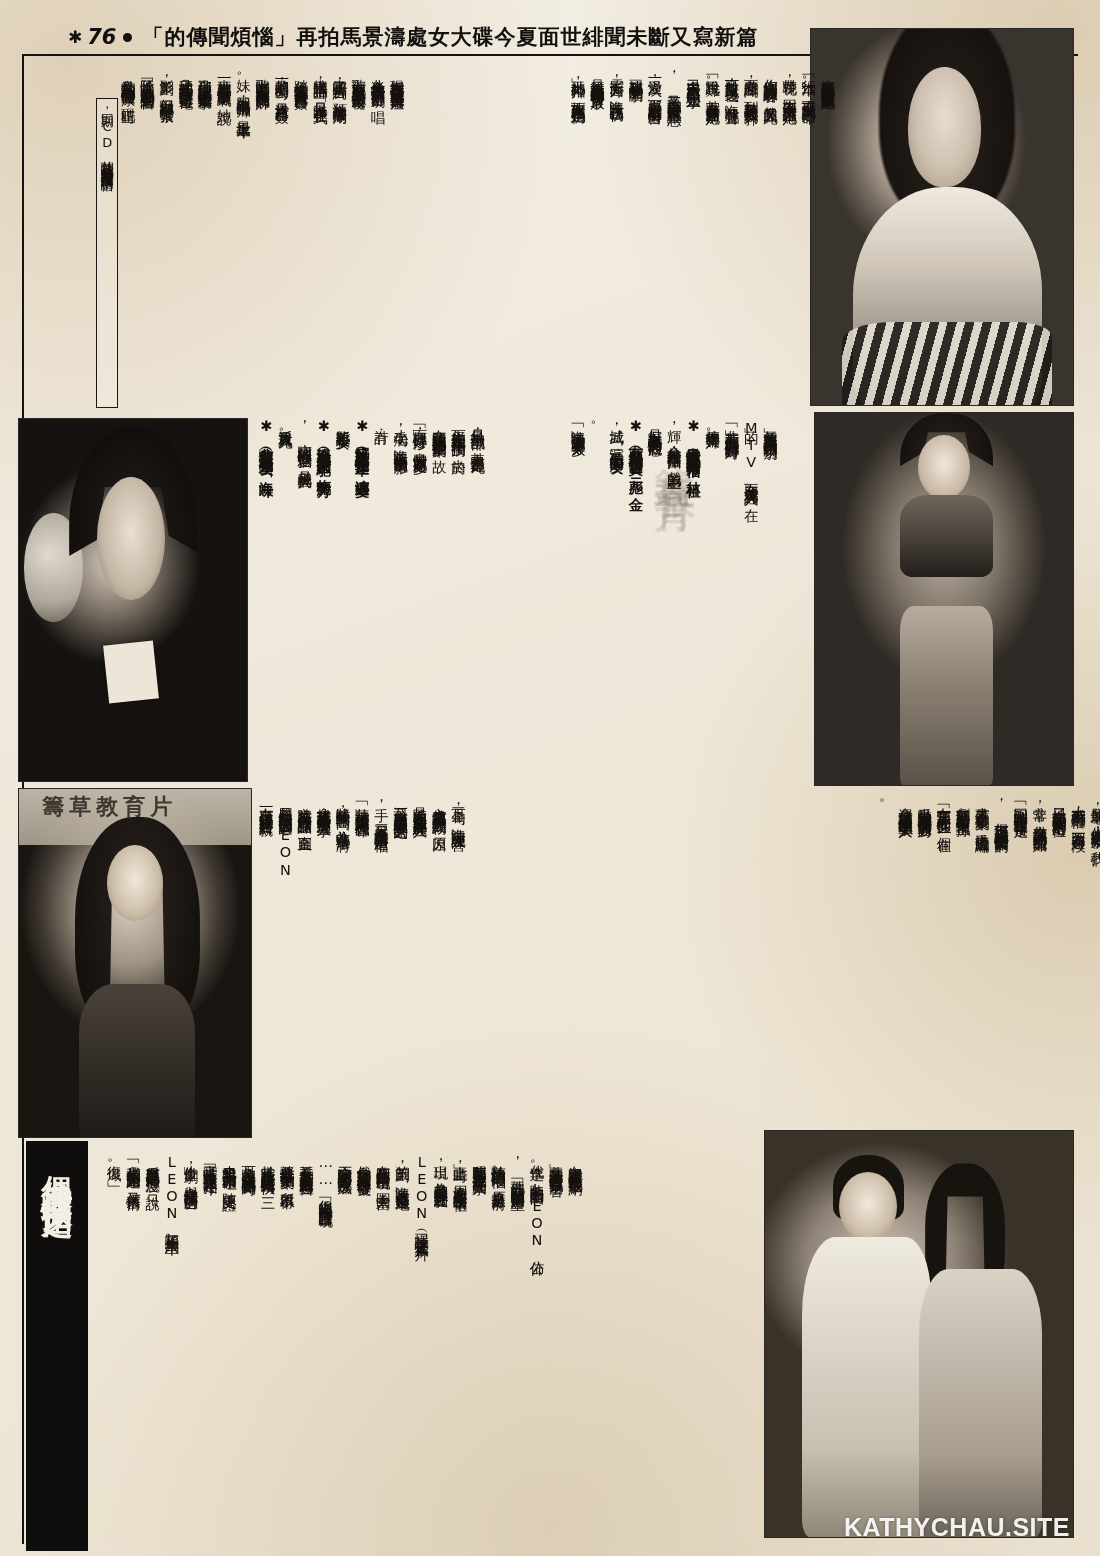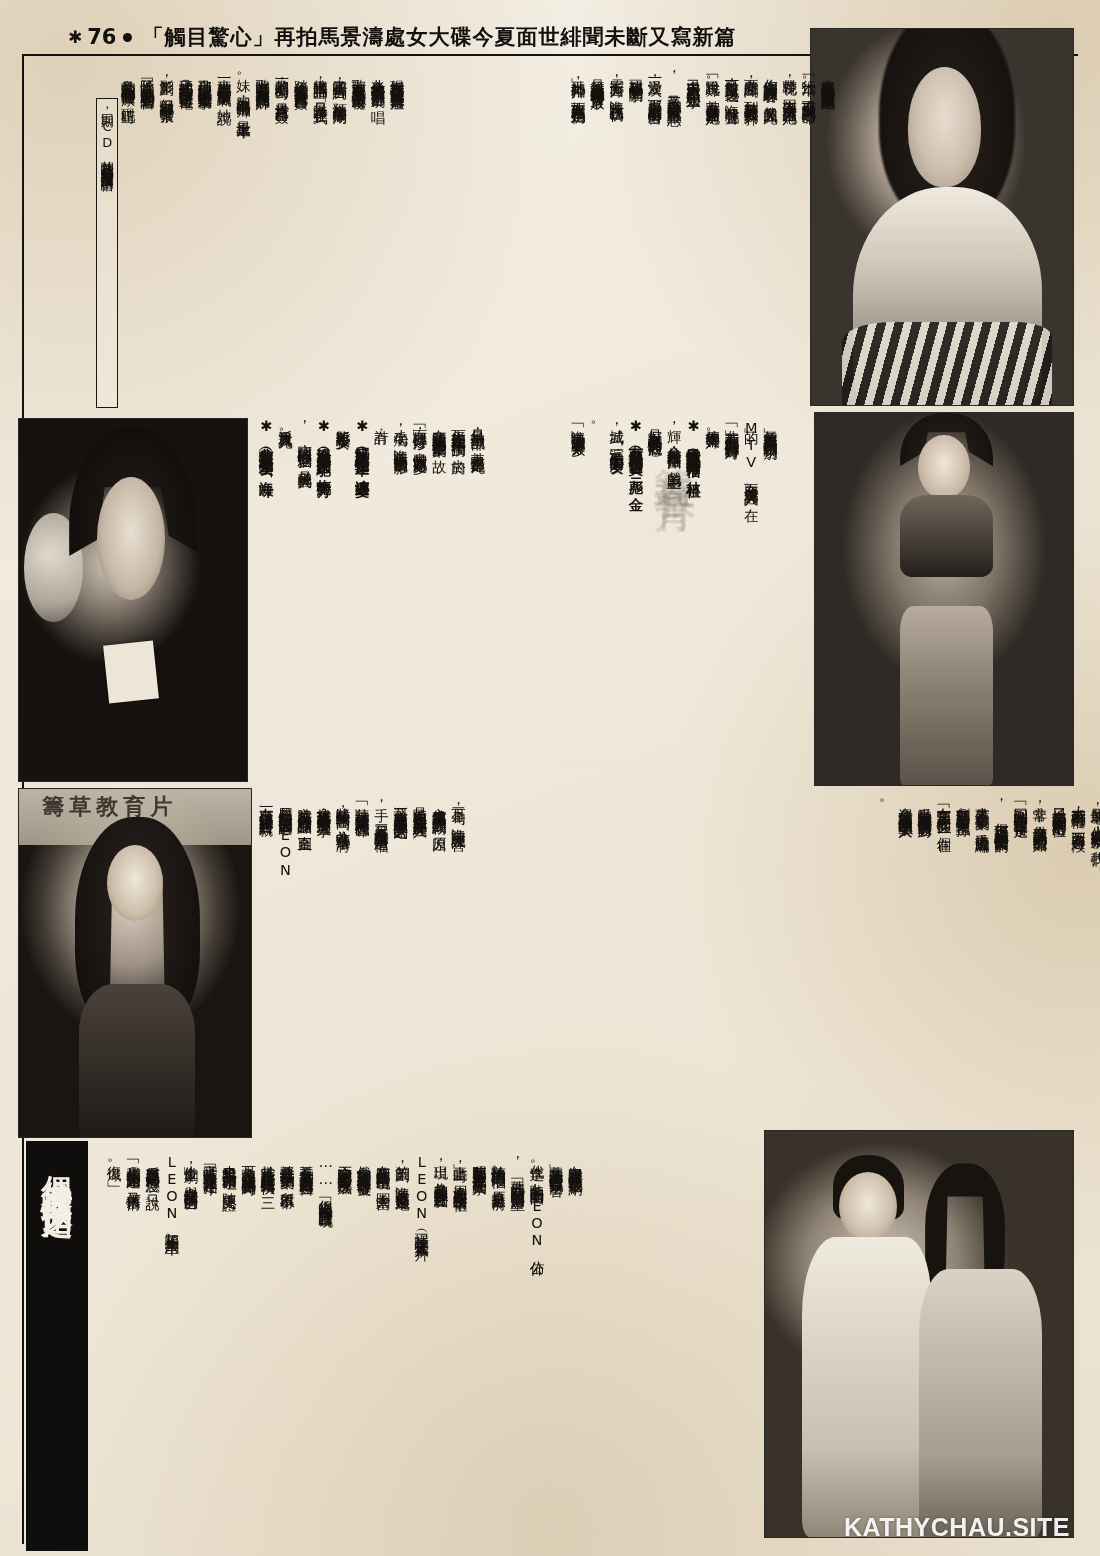--- a/index.html
+++ b/index.html
@@ -53,20 +53,21 @@
     font-size: 17px;
     color: #12100e;
     line-height: 1;
     margin-right: 1px;
   }
   .hdr-num {
     font-size: 21px;
     font-weight: bold;
     color: #12100e;
     letter-spacing: 0px;
+    font-style: italic;
   }
   .hdr-dot {
     display: inline-block;
     width: 9px;
     height: 9px;
     border-radius: 50%;
     background: #12100e;
     margin: 0 6px 0 3px;
   }
   .hdr-title {
@@ -461,21 +462,21 @@
 <body>
 
 <div class="page">
   <div class="paper-tint"></div>
   <div class="page-inner">
 
     <div class="header">
       <span class="hdr-star">✱</span>
       <span class="hdr-num">76</span>
       <span class="hdr-dot"></span>
-      <span class="hdr-title">「觸目驚心」再拍馬景濤處女大碟今夏面世緋聞未斷又寫新篇</span>
+      <span class="hdr-title">「的傳聞煩惱」再拍馬景濤處女大碟今夏面世緋聞未斷又寫新篇</span>
     </div>
     <div class="hdr-rule"></div>
     <div class="hdr-rule-left"></div>
 
     <div class="ghost" style="left:640px; top:430px;">籌草教育片</div>
 
     <div class="photo" id="photo-top-right" style="left:802px; top:22px; width:262px; height:376px;">
       <div class="ph-base"></div>
       <div class="hair"></div>
       <div class="face"></div>

